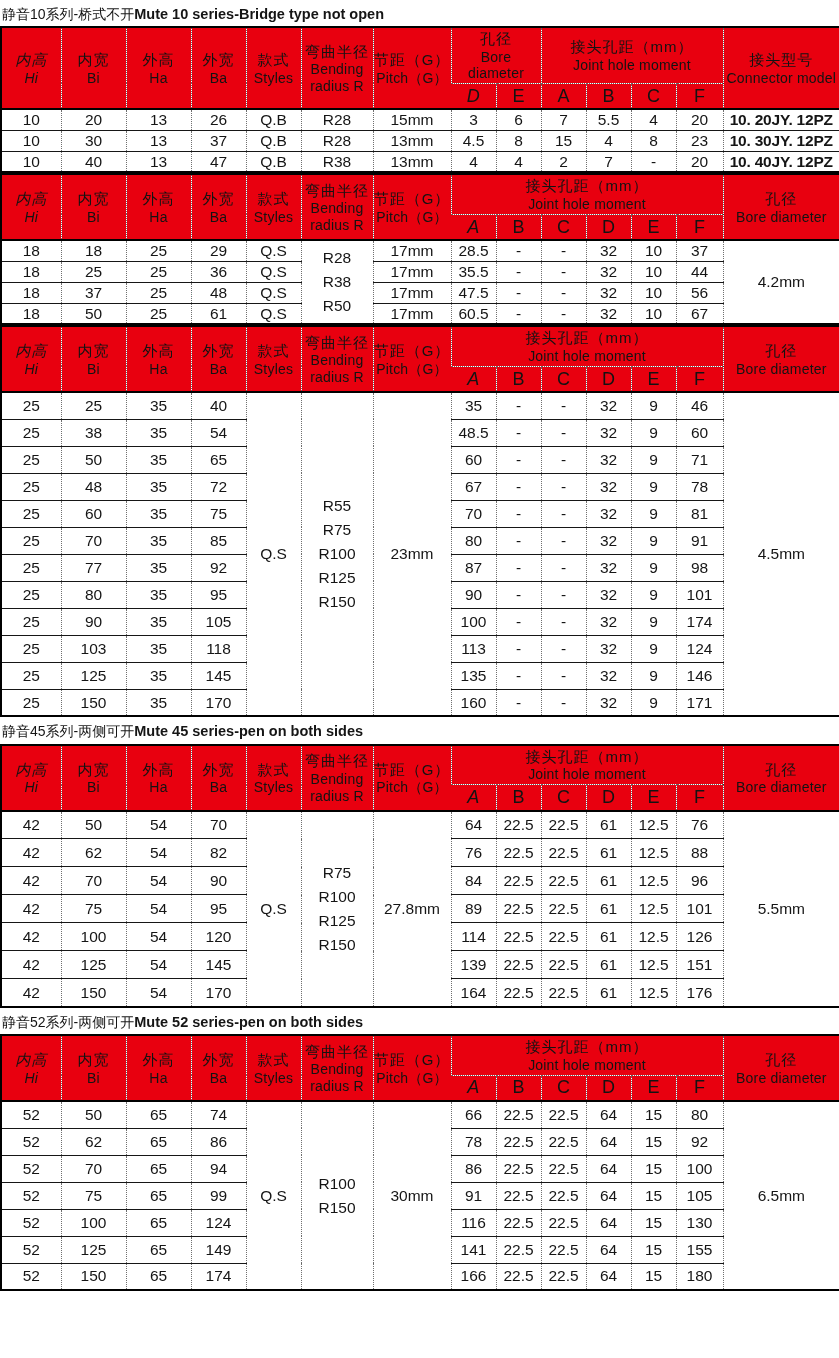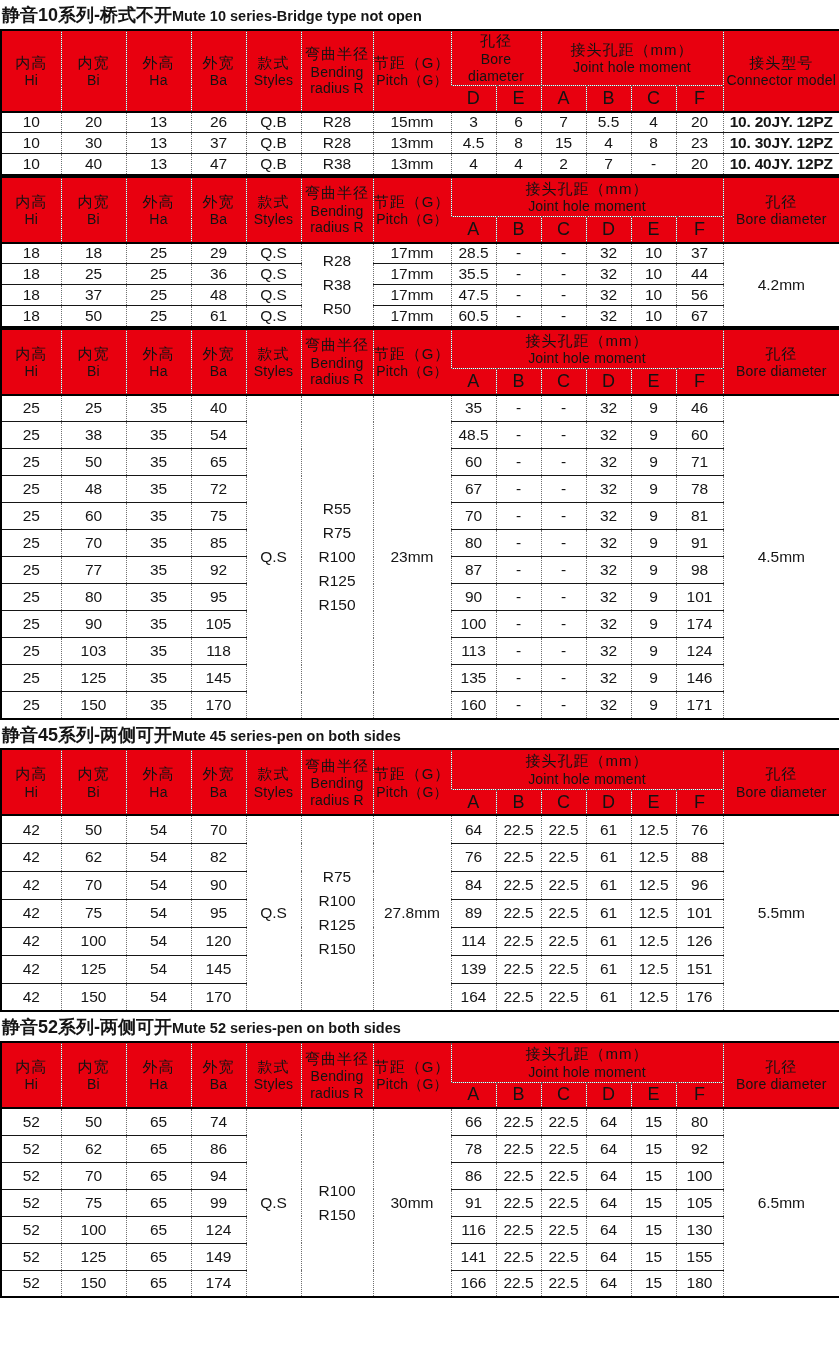--- a/index.html
+++ b/index.html
@@ -4,32 +4,32 @@
 <style>
   :root{ --red:#e8000f; }
   *{ box-sizing:border-box; }
   html,body{ margin:0; padding:0; }
   body{
     width:839px; background:#ffffff; color:#151515;
     font-family:"Liberation Sans","DejaVu Sans",sans-serif;
   }
   .page{ width:839px; }
   .section-title{ padding:5px 2px 3px 2px; line-height:1.15; white-space:nowrap; }
-  .title-zh{ font-size:18px; font-weight:bold; }
+  .title-zh{ font-size:14px; font-weight:normal; }
   .title-en{ font-size:14.5px; font-weight:bold; }
   table.spec{
     width:839px; border-collapse:collapse; table-layout:fixed;
     border:2px solid #000;
   }
   .spec th,.spec td{ padding:0; text-align:center; vertical-align:middle; overflow:hidden; }
   .spec thead th{
     background:var(--red); color:#131313; font-weight:normal;
     border-left:1px dotted rgba(0,0,0,.6);
   }
-  .spec thead th:first-child{ border-left:none; }
+  .spec thead th:first-child{ border-left:none;font-style:italic; }
   .hdr-zh{ font-size:15px; letter-spacing:1px; line-height:1.3; }
   .hdr-en{ font-size:14px; letter-spacing:0.2px; line-height:1.2; }
   .hdr-row1 th{ height:40px; }
   .thead-tall .hdr-row1 th{ height:56px; }
   .hdr-row2 th{ height:26px; border-top:1px dotted rgba(0,0,0,.6); font-size:18px; }
   .spec tbody td{
     border-left:1px dotted #6f6f6f; border-top:1px solid #161616;
     font-size:15.5px; background:#fff;
   }
   .spec tbody td:first-child{ border-left:none; }

